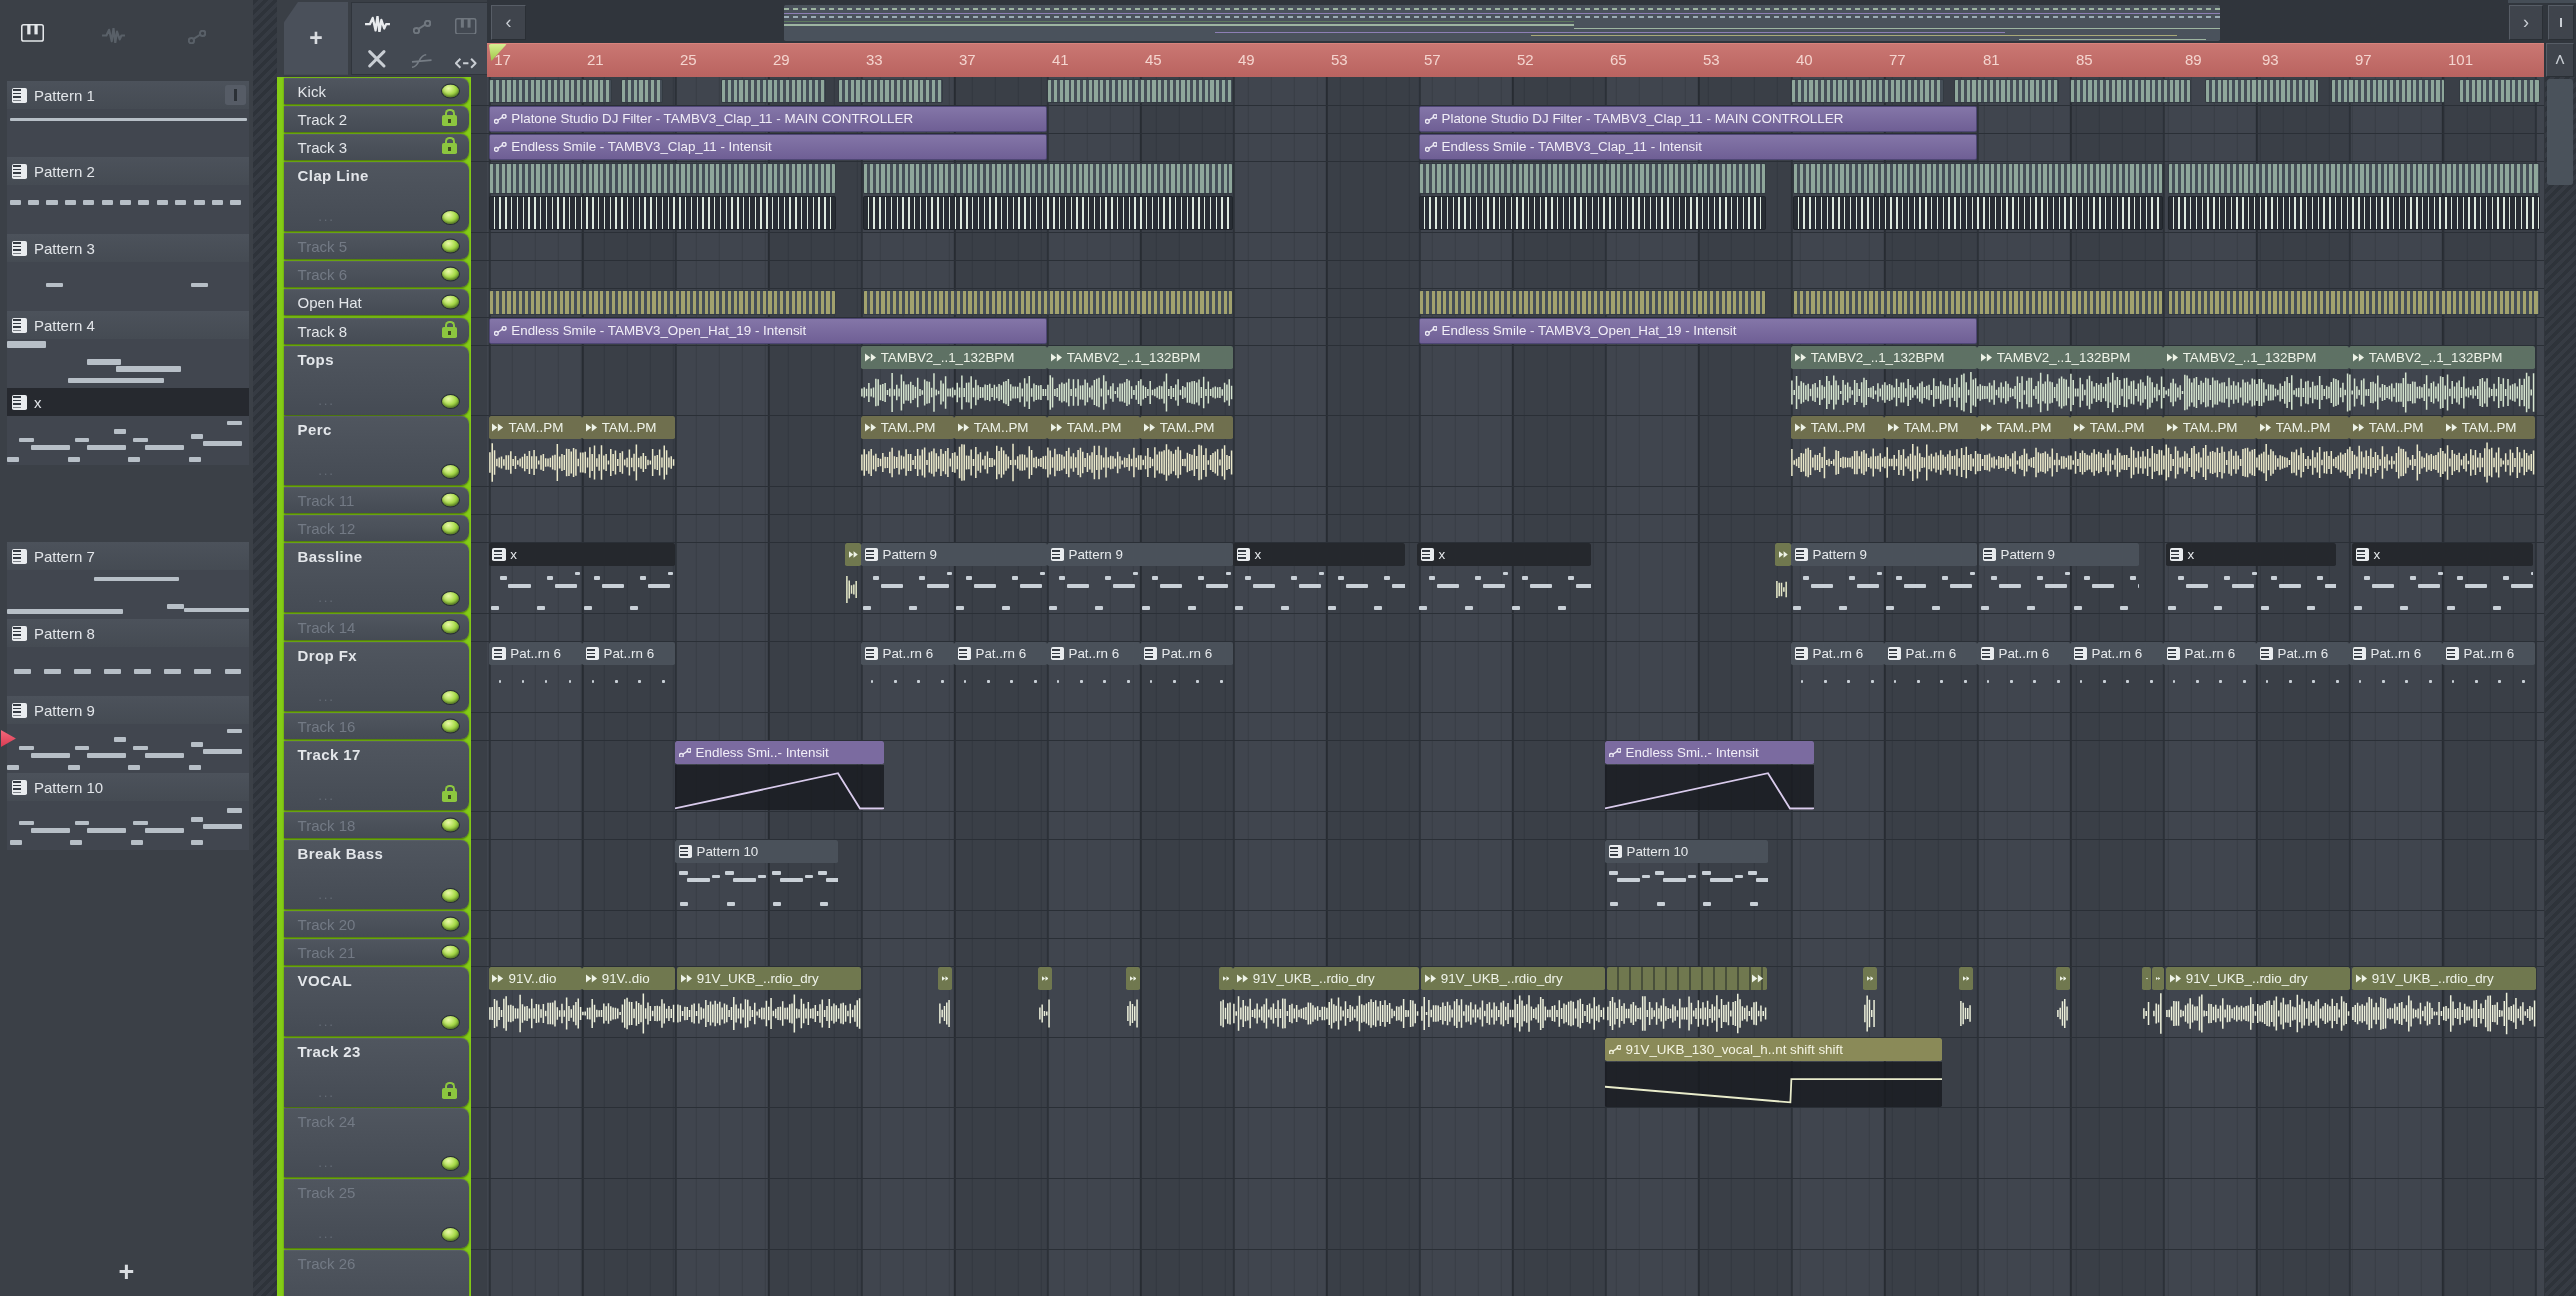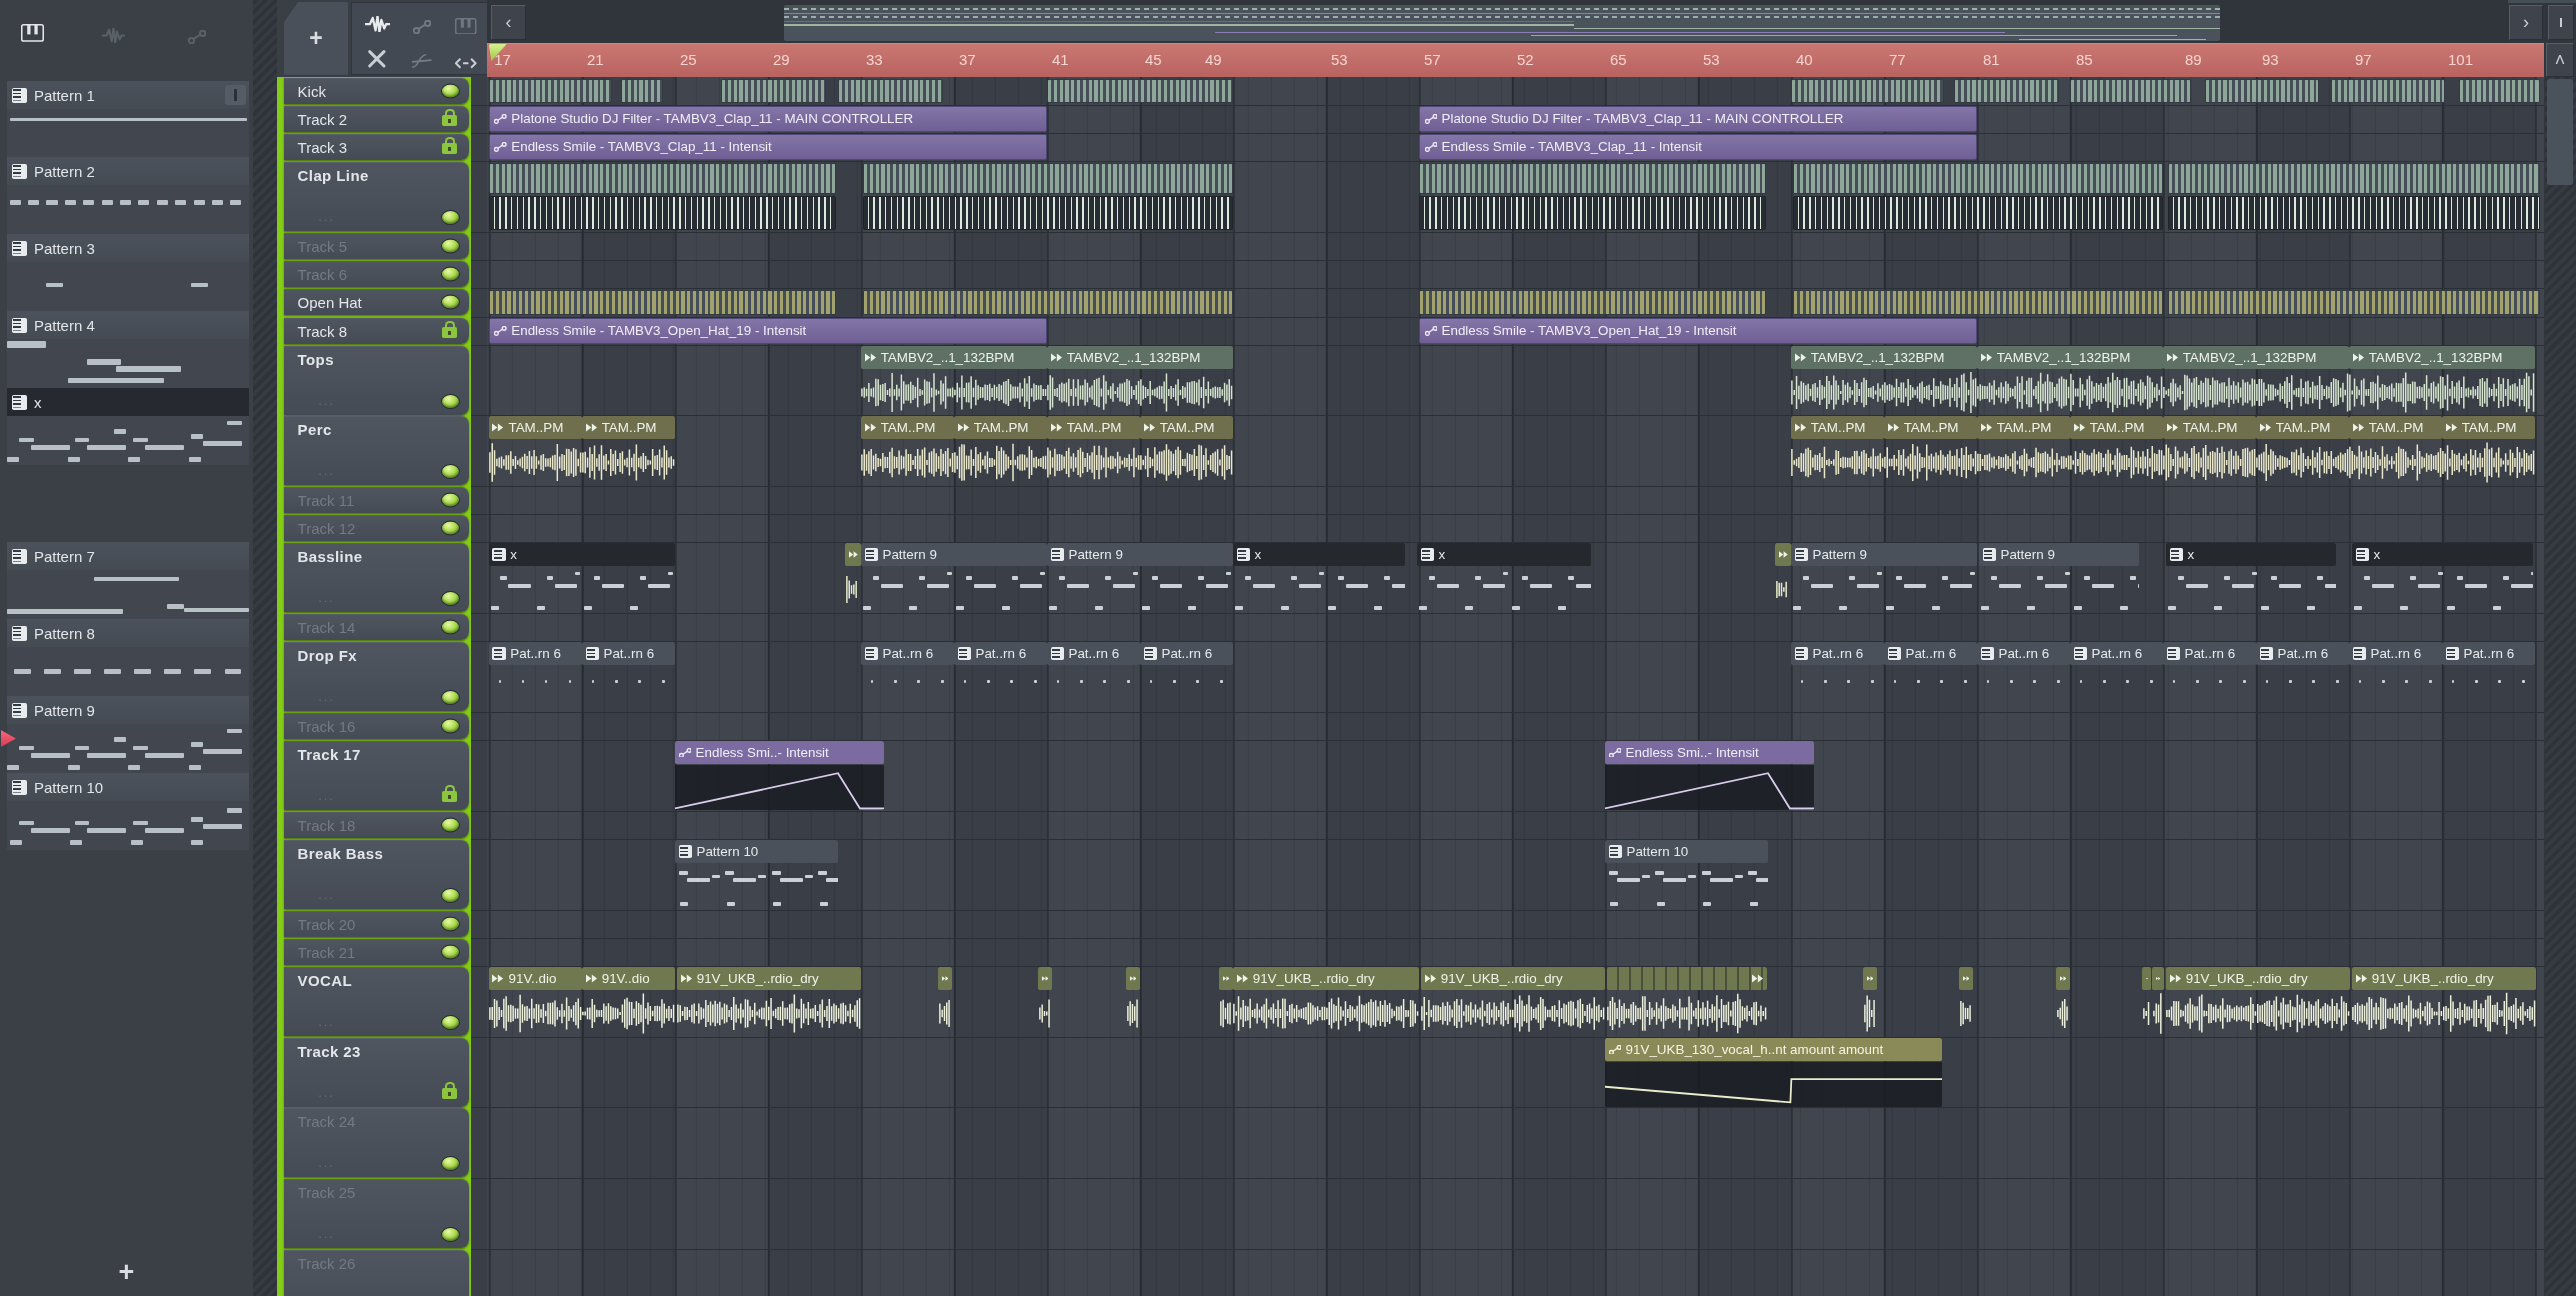--- a/index.html
+++ b/index.html
@@ -163,21 +163,21 @@
 
   <div class="abs" id="ruler">
       <span class="rnum" style="left: 7.2px;">17</span>
       <span class="rnum" style="left: 100px;">21</span>
       <span class="rnum" style="left: 193px;">25</span>
       <span class="rnum" style="left: 286px;">29</span>
       <span class="rnum" style="left: 379px;">33</span>
       <span class="rnum" style="left: 472px;">37</span>
       <span class="rnum" style="left: 565px;">41</span>
       <span class="rnum" style="left: 658px;">45</span>
-      <span class="rnum" style="left: 718px;">49</span>
+      <span class="rnum" style="left: 751px;">49</span>
       <span class="rnum" style="left: 844px;">53</span>
       <span class="rnum" style="left: 937px;">57</span>
       <span class="rnum" style="left: 1030px;">52</span>
       <span class="rnum" style="left: 1123px;">65</span>
       <span class="rnum" style="left: 1216px;">53</span>
       <span class="rnum" style="left: 1309px;">40</span>
       <span class="rnum" style="left: 1402px;">77</span>
       <span class="rnum" style="left: 1496px;">81</span>
       <span class="rnum" style="left: 1589px;">85</span>
       <span class="rnum" style="left: 1682px; margin-left: 16px;">89</span>
@@ -1357,21 +1357,21 @@
           </svg>
         </div>
       </div>
       <div class="clip" style="left: 1118px; width: 337px; top: 961px; height: 69px;">
         <div class="chdr" style="background: rgb(138, 138, 88); color: rgb(244, 244, 227);">
           <svg width="12.5" height="9.8" viewBox="0 0 16 12.5">
             <circle cx="3" cy="9.5" r="2.4" stroke="#F2F2DD" stroke-width="1.8" fill="none"></circle>
             <circle cx="13" cy="3" r="2.4" stroke="#F2F2DD" stroke-width="1.8" fill="none"></circle>
             <path d="M5 8 L11 4" stroke="#F2F2DD" stroke-width="1.8"></path>
           </svg>
-          <span>91V_UKB_130_vocal_h..nt amount amount</span>
+          <span>91V_UKB_130_vocal_h..nt shift shift</span>
         </div>
         <div class="autodark">
           <svg width="337" height="45" viewBox="0 0 377 50">
             <polyline points="0.0,27.5 207.4,45.0 208.5,19.0 377.0,19.0" stroke="#E9ECCB" stroke-width="2" fill="none"></polyline>
           </svg>
         </div>
       </div>
     </div>
 
   <div class="abs" id="left-panel">

